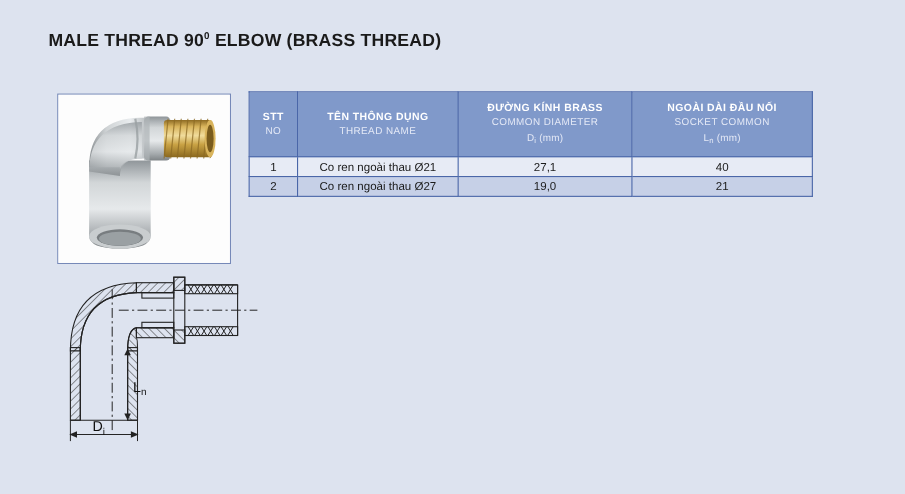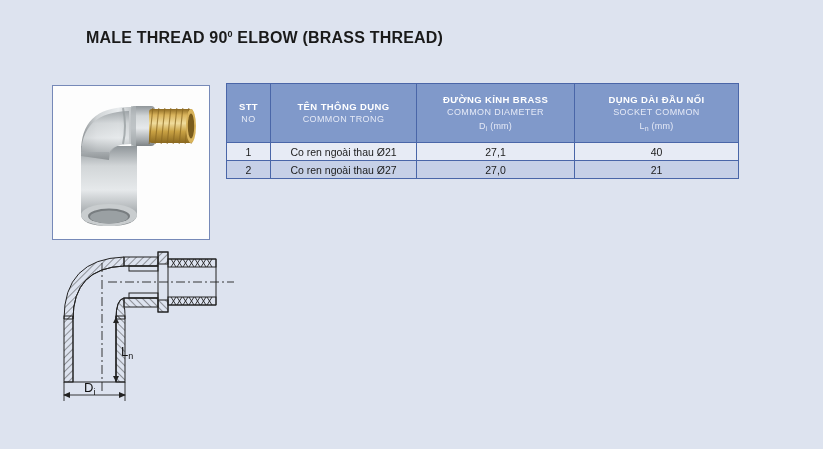--- a/index.html
+++ b/index.html
@@ -30,21 +30,20 @@
     white-space: nowrap;
   }
   #title-en {
     font-size: 16px;
     font-weight: bold;
     color: #1a1a1a;
     letter-spacing: 0.2px;
     line-height: 22px;
     margin-top: 3px;
     white-space: nowrap;
-    margin-left: 42px;
   }
   #title-en sup {
     font-size: 9px;
     vertical-align: super;
     line-height: 0;
   }
 
   
   #photo-frame {
     position: absolute;
@@ -206,45 +205,45 @@
       <col class="c-len">
   </colgroup>
   <thead>
     <tr>
       <th>
         <div class="h-vn">STT</div>
         <div class="h-en">NO</div>
       </th>
       <th>
         <div class="h-vn">TÊN THÔNG DỤNG</div>
-        <div class="h-en">COMMON TRONG</div>
+        <div class="h-en">THREAD NAME</div>
       </th>
       <th>
         <div class="h-vn">ĐƯỜNG KÍNH BRASS</div>
         <div class="h-en">COMMON DIAMETER</div>
         <div class="h-sym"><span>D</span><sub>i</sub><span> (mm)</span></div>
       </th>
       <th>
-        <div class="h-vn">DỤNG DÀI ĐẦU NỐI</div>
+        <div class="h-vn">NGOÀI DÀI ĐẦU NỐI</div>
         <div class="h-en">SOCKET COMMON</div>
         <div class="h-sym"><span>L</span><sub>n</sub><span> (mm)</span></div>
       </th>
     </tr>
   </thead>
   <tbody>
     <tr class="row-odd">
       <td>1</td>
       <td>Co ren ngoài thau Ø21</td>
       <td>27,1</td>
       <td>40</td>
     </tr>
     <tr class="row-even">
       <td>2</td>
       <td>Co ren ngoài thau Ø27</td>
-      <td>27,0</td>
+      <td>19,0</td>
       <td>21</td>
     </tr>
   </tbody>
 </table>
 
 <div id="tech-drawing">
   <svg width="190" height="175" viewBox="0 0 190 175">
     <defs>
       <pattern id="hatch" width="5" height="5" patternTransform="rotate(45)" patternUnits="userSpaceOnUse">
         <line x1="0" y1="0" x2="0" y2="5" stroke="#2c2c2c" stroke-width="0.9"></line>

